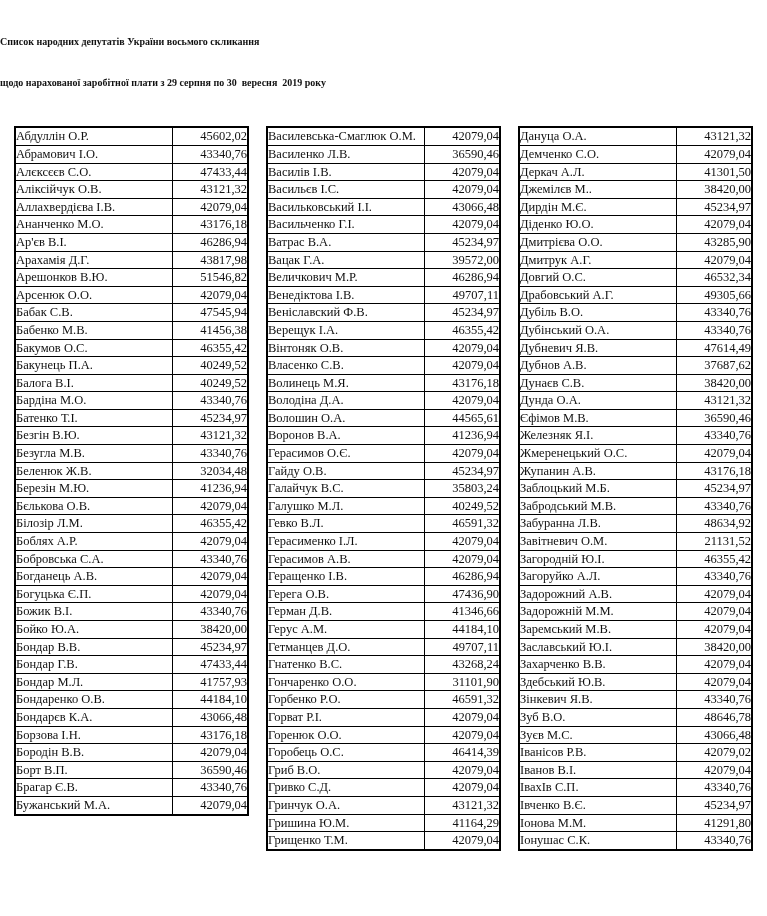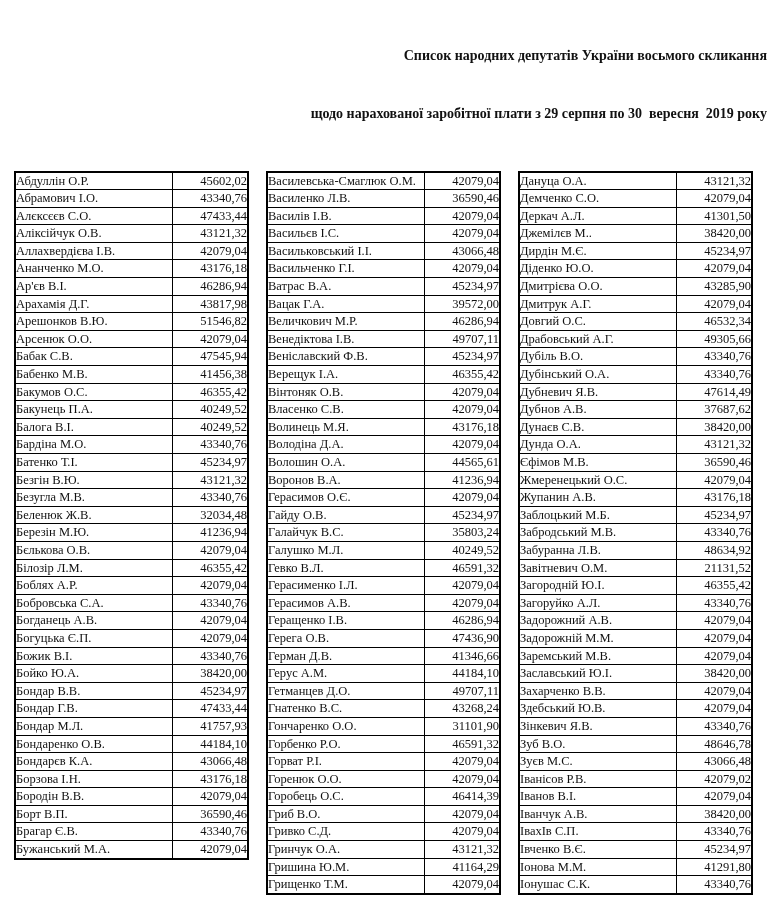--- a/index.html
+++ b/index.html
@@ -12,23 +12,23 @@
   .page {
     position: relative;
     width: 767px;
     height: 916px;
     background: #ffffff;
     box-sizing: border-box;
     padding-top: 7px;
     overflow: hidden;
   }
   .doc-title {
-    text-align: right;
+    text-align: left;
     font-weight: bold;
-    font-size: 14px;
+    font-size: 10px;
     line-height: 1.38;
     white-space: pre-wrap;
     margin-bottom: 9px;
   }
   .tables-wrap {
     display: flex;
     justify-content: center;
     align-items: flex-start;
     gap: 17px;
     padding: 0 14px;
@@ -461,20 +461,24 @@
           </tr>
           <tr>
             <td class="name-cell">Дунда О.А.</td>
             <td class="value-cell">43121,32</td>
           </tr>
           <tr>
             <td class="name-cell">Єфімов М.В.</td>
             <td class="value-cell">36590,46</td>
           </tr>
           <tr>
+            <td class="name-cell">Железняк Я.І.</td>
+            <td class="value-cell">43340,76</td>
+          </tr>
+          <tr>
             <td class="name-cell">Жмеренецький О.С.</td>
             <td class="value-cell">42079,04</td>
           </tr>
           <tr>
             <td class="name-cell">Жупанин А.В.</td>
             <td class="value-cell">43176,18</td>
           </tr>
           <tr>
             <td class="name-cell">Заблоцький М.Б.</td>
             <td class="value-cell">45234,97</td>
@@ -535,24 +539,20 @@
             <td class="name-cell">Зуєв М.С.</td>
             <td class="value-cell">43066,48</td>
           </tr>
           <tr>
             <td class="name-cell">Іванісов Р.В.</td>
             <td class="value-cell">42079,02</td>
           </tr>
           <tr>
             <td class="name-cell">Іванов В.І.</td>
             <td class="value-cell">42079,04</td>
-          </tr>
-          <tr>
-            <td class="name-cell">Іванчук А.В.</td>
-            <td class="value-cell">38420,00</td>
           </tr>
           <tr>
             <td class="name-cell">ІвахІв С.П.</td>
             <td class="value-cell">43340,76</td>
           </tr>
           <tr>
             <td class="name-cell">Івченко В.Є.</td>
             <td class="value-cell">45234,97</td>
           </tr>
           <tr>

